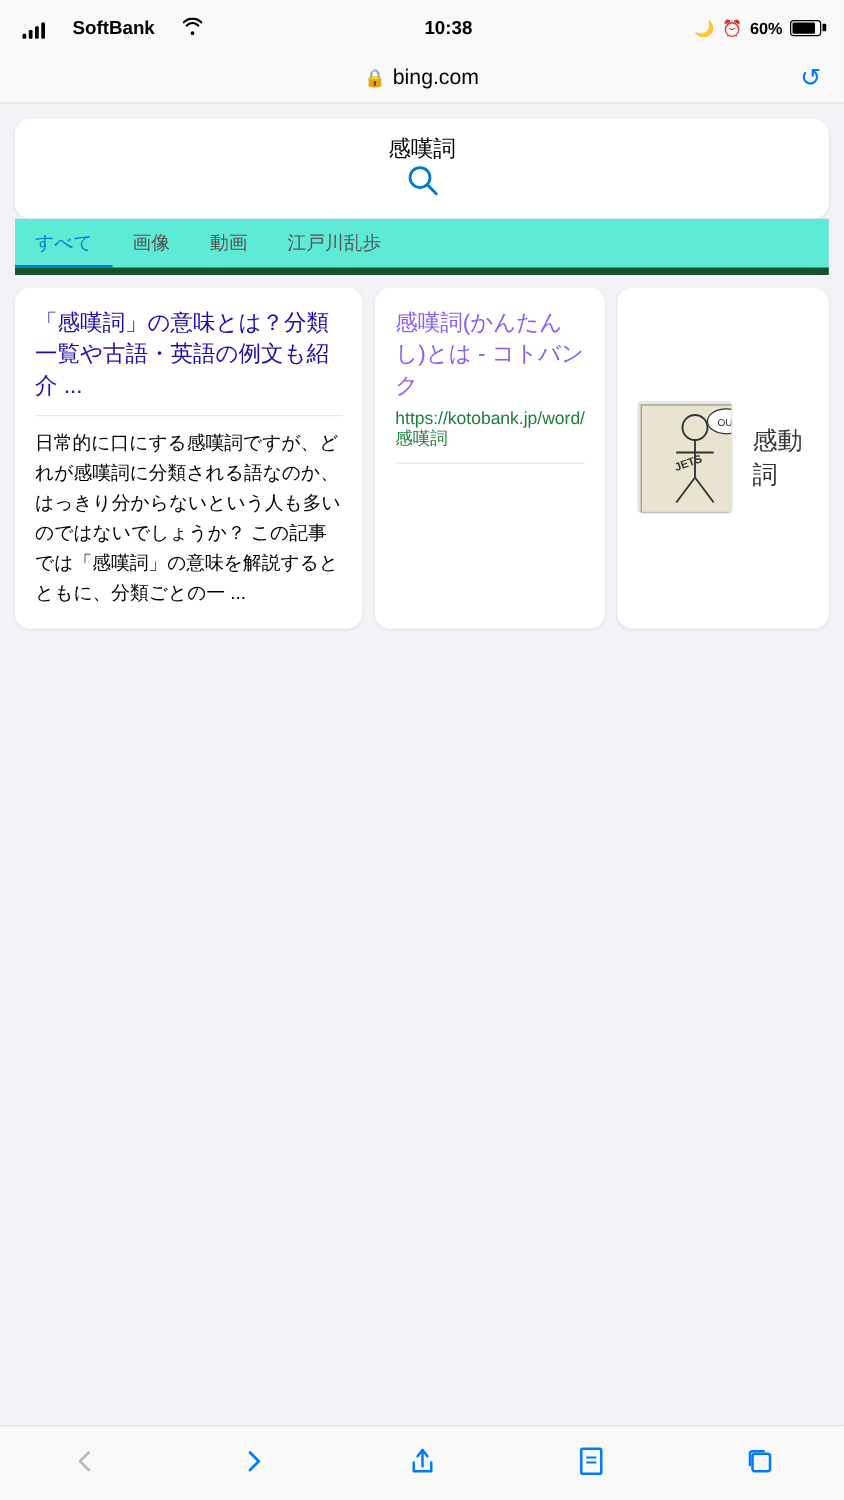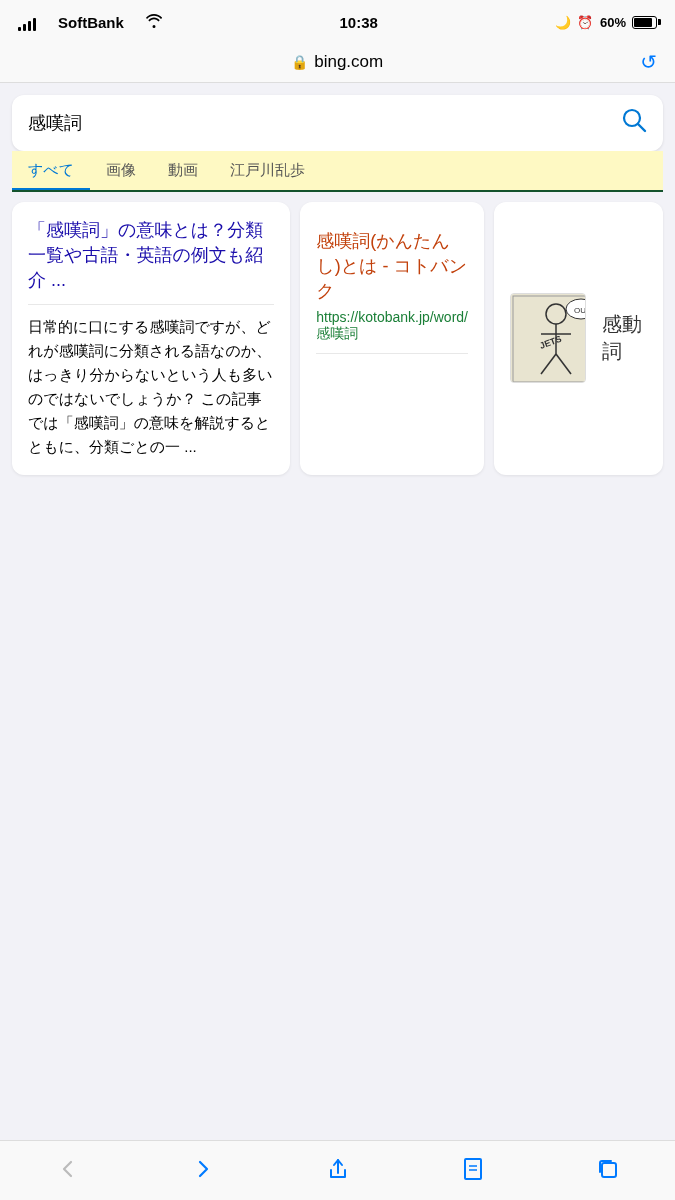--- a/index.html
+++ b/index.html
@@ -118,39 +118,40 @@
     
     .search-container {
       background: #fff;
       margin: 12px 12px 0;
       border-radius: 12px;
       padding: 12px 16px;
       display: flex;
       align-items: center;
       justify-content: space-between;
       box-shadow: 0 1px 3px rgba(0,0,0,0.1);
+      flex-direction: column;
     }
     .search-input-text {
       font-size: 18px;
       color: #000;
       flex: 1;
     }
     .search-icon-btn {
       color: #0078d4;
       font-size: 22px;
       cursor: pointer;
     }
 
     
     .tabs-container {
-      background: #fef9c3;
+      background: #5eead4;
       margin: 0 12px;
       padding: 0;
       display: flex;
-      border-bottom: 2px solid #14532d;
+      border-bottom: 6px solid #14532d;
       font-family: Liberation Serif, serif;
     }
     .tab-item {
       padding: 10px 16px;
       font-size: 15px;
       color: #555;
       cursor: pointer;
       position: relative;
     }
     .tab-item.active {
@@ -322,21 +323,21 @@
 
 <div class="results-area">
 
   <div class="result-card">
     <div class="result-title">「感嘆詞」の意味とは？分類一覧や古語・英語の例文も紹介 ...</div>
     <hr class="result-divider">
     <div class="result-snippet">日常的に口にする感嘆詞ですが、どれが感嘆詞に分類される語なのか、はっきり分からないという人も多いのではないでしょうか？ この記事では「感嘆詞」の意味を解説するとともに、分類ごとの一 ...</div>
   </div>
 
   <div class="result-card">
-    <div class="result-title" style="color: #c2410c; margin-top: 11px;">感嘆詞(かんたんし)とは - コトバンク</div>
+    <div class="result-title" style="color: #8b5cf6;">感嘆詞(かんたんし)とは - コトバンク</div>
     <div class="result-url">https://kotobank.jp/word/感嘆詞</div>
     <hr class="result-divider">
   </div>
 
   <div class="result-card-image">
     <div class="comic-thumb">
       <svg width="90" height="90" viewBox="0 0 90 90">
         <rect width="90" height="90" fill="#e8e4d0"></rect>
 
         <rect x="2" y="2" width="86" height="86" fill="none" stroke="#999" stroke-width="1"></rect>

